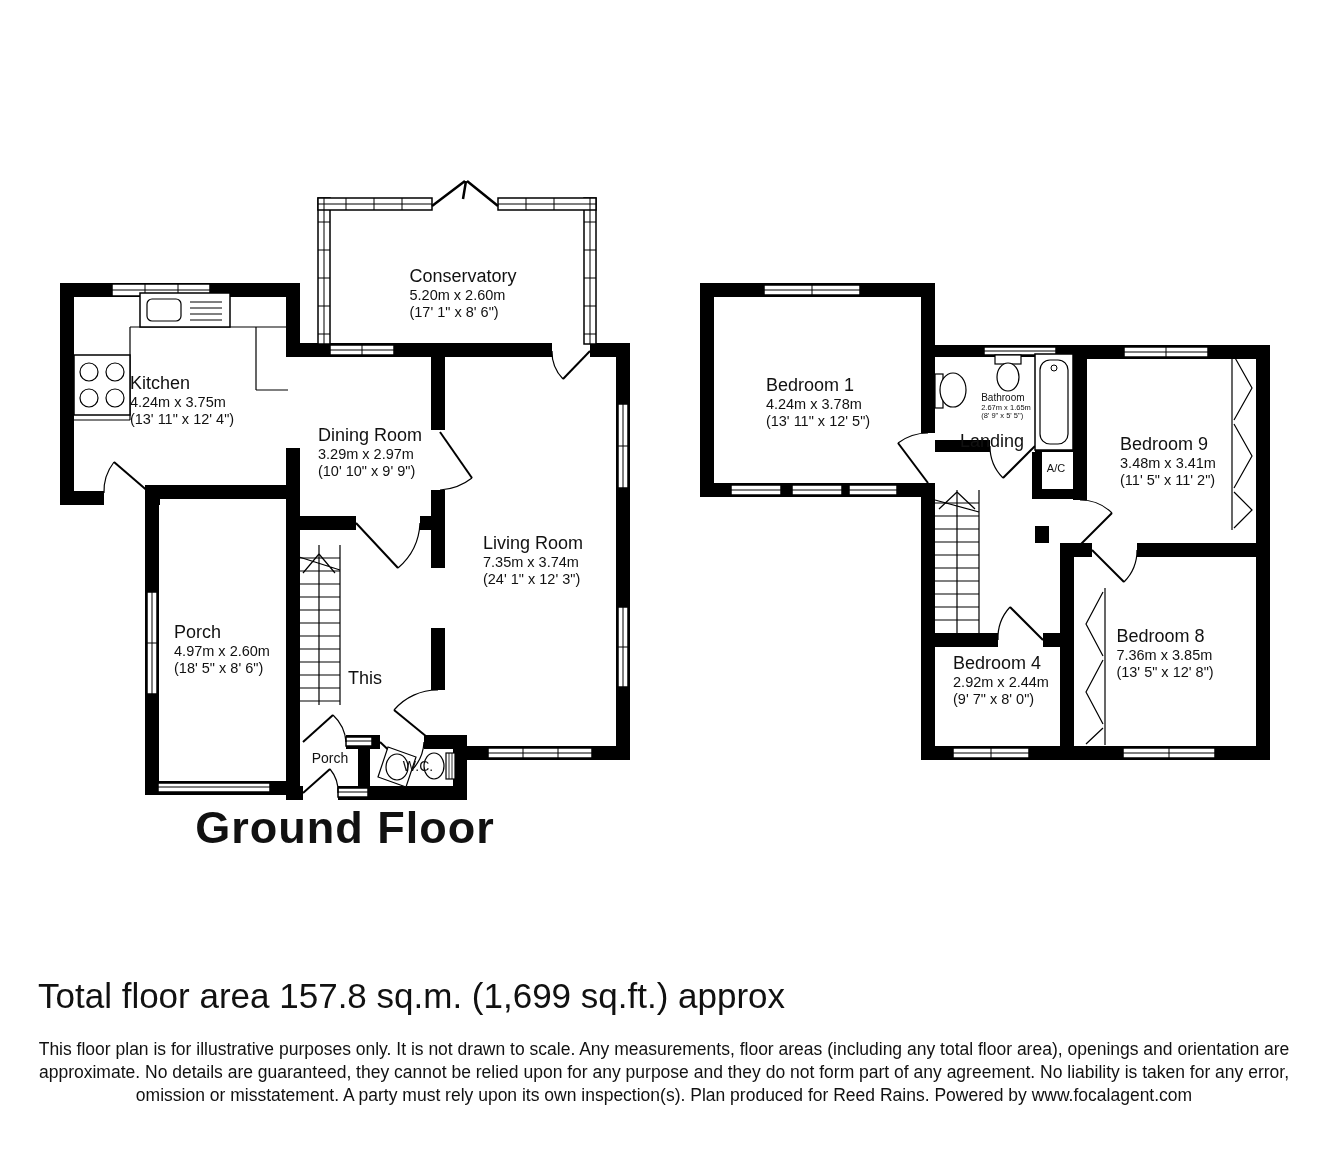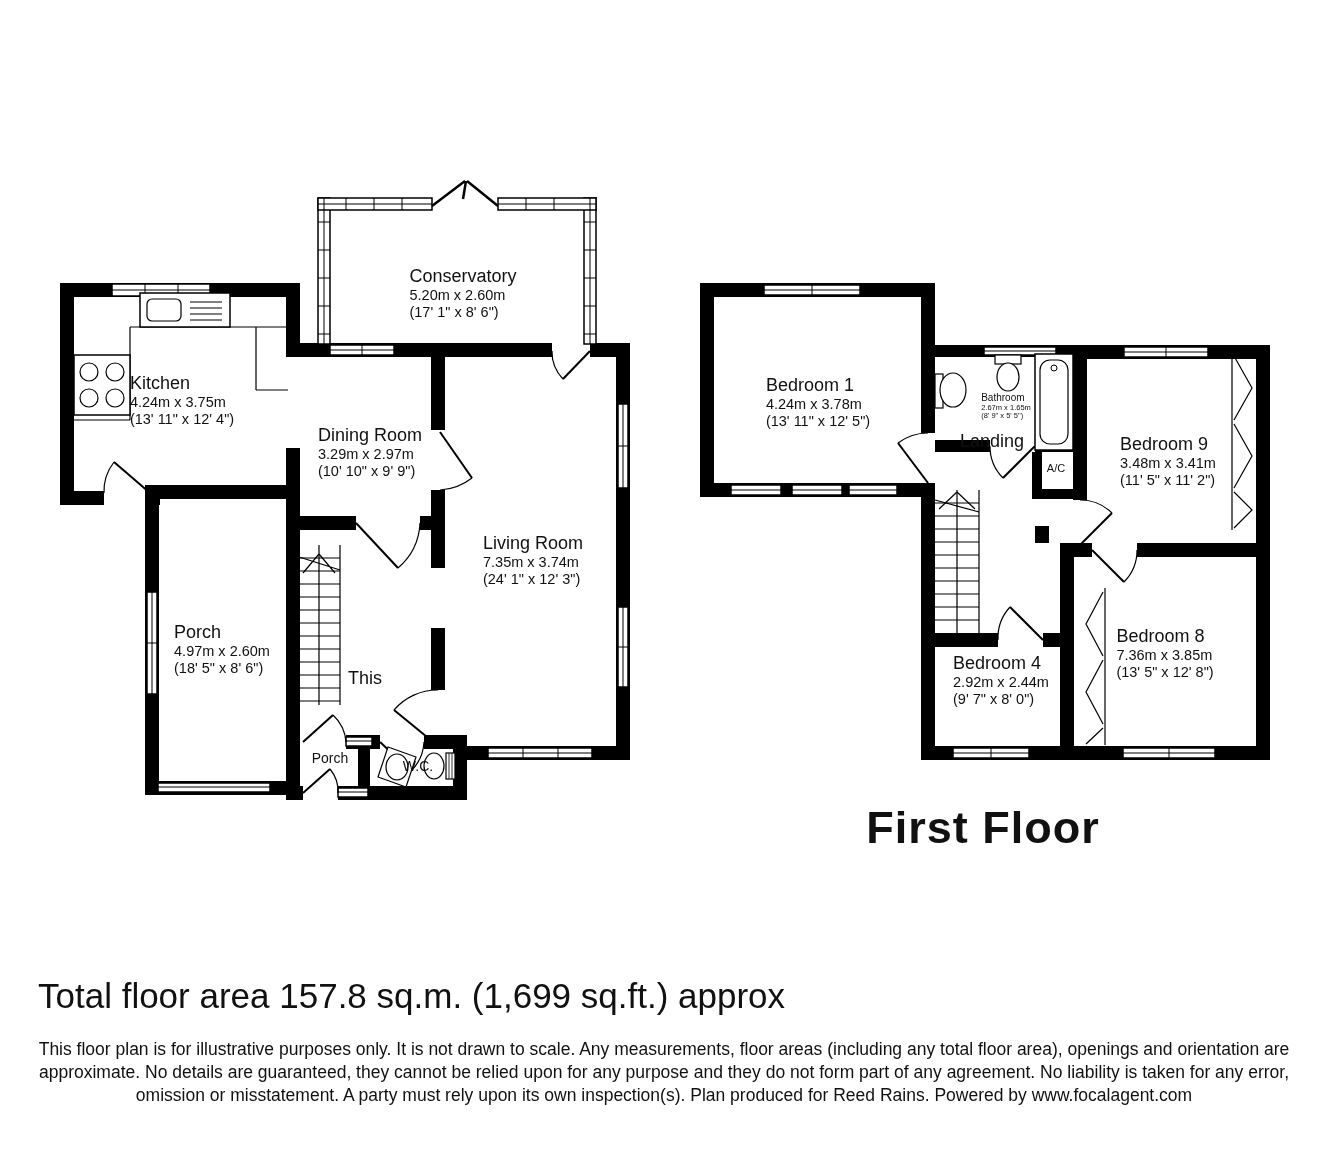--- a/index.html
+++ b/index.html
@@ -280,18 +280,18 @@
   <div class="rname">Bedroom 8</div>
   <div class="rdim">7.36m x 3.85m</div>
   <div class="rdim">(13' 5" x 12' 8")</div>
 </div>
 <div class="room-label" style="left:1001px;top:653px">
   <div class="rname">Bedroom 4</div>
   <div class="rdim">2.92m x 2.44m</div>
   <div class="rdim">(9' 7" x 8' 0")</div>
 </div>
 
-<div class="floor-title" style="left:983px;top:802px">First Floor</div>
+<div class="floor-title" style="left:345px;top:802px">Ground Floor</div>
 
 <div class="total-area">Total floor area 157.8 sq.m. (1,699 sq.ft.) approx</div>
 <div class="disclaimer">This floor plan is for illustrative purposes only. It is not drawn to scale. Any measurements, floor areas (including any total floor area), openings and orientation are approximate. No details are guaranteed, they cannot be relied upon for any purpose and they do not form part of any agreement. No liability is taken for any error, omission or misstatement. A party must rely upon its own inspection(s). Plan produced for Reed Rains. Powered by www.focalagent.com</div>
 
 </div>
 
 </body></html>

